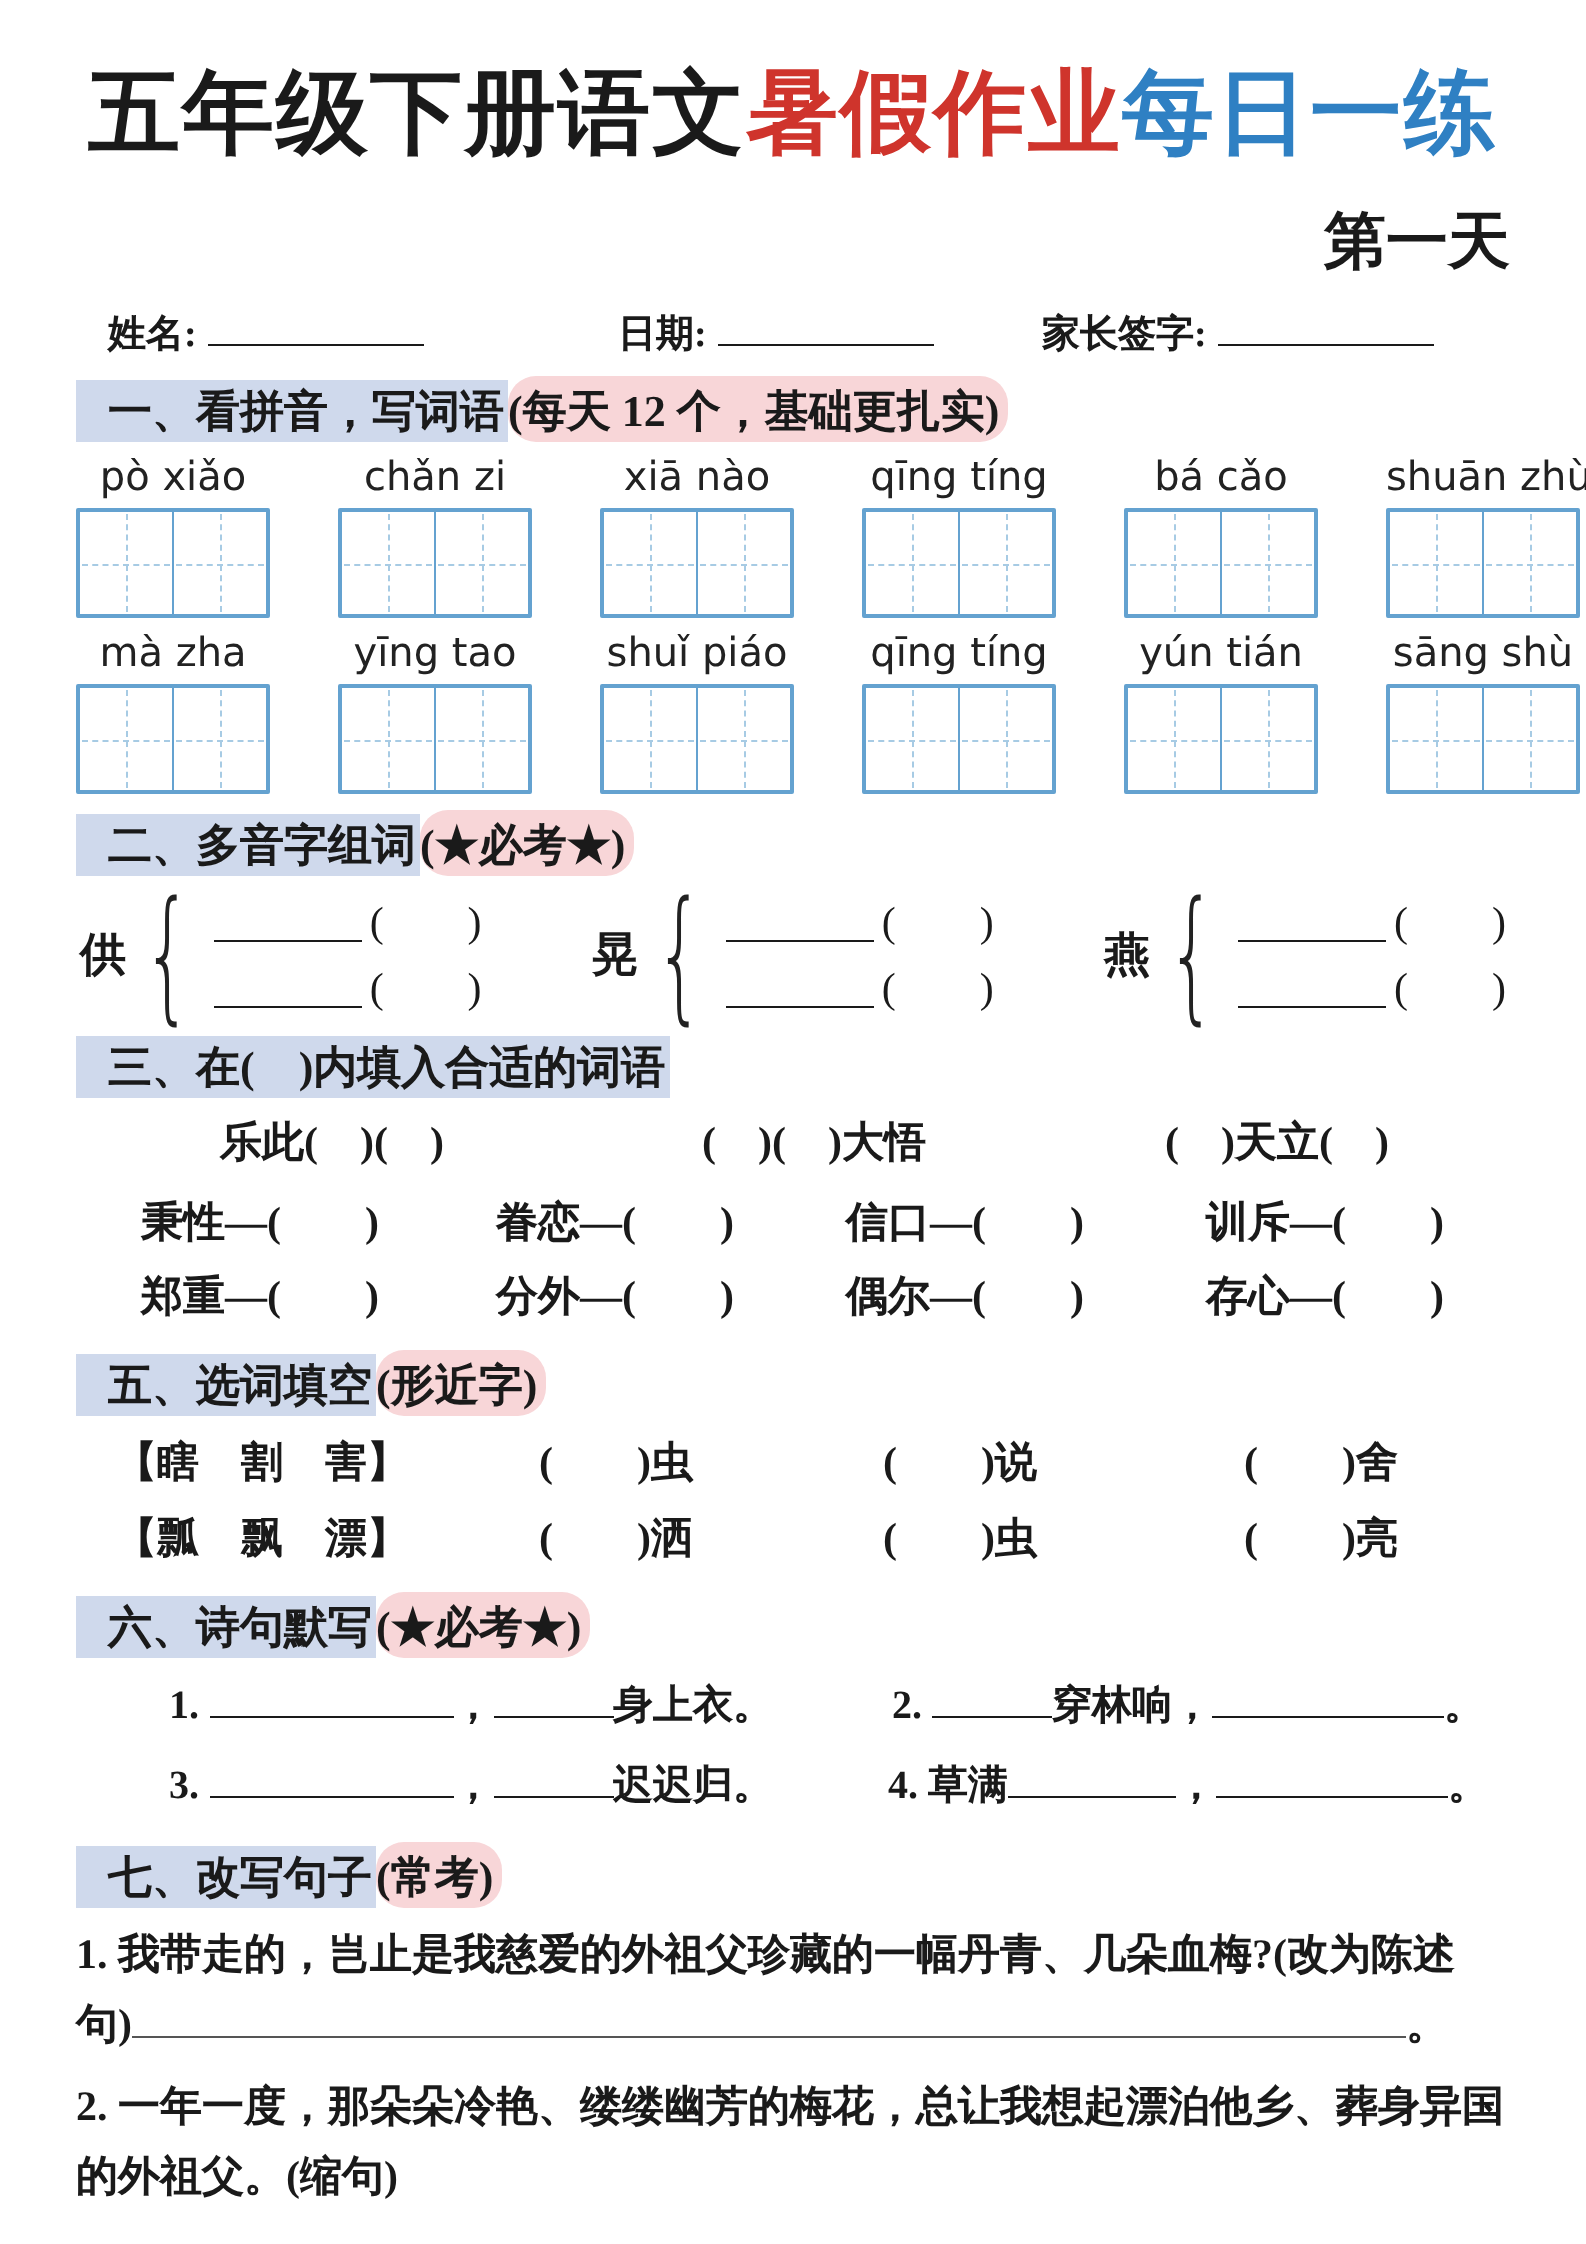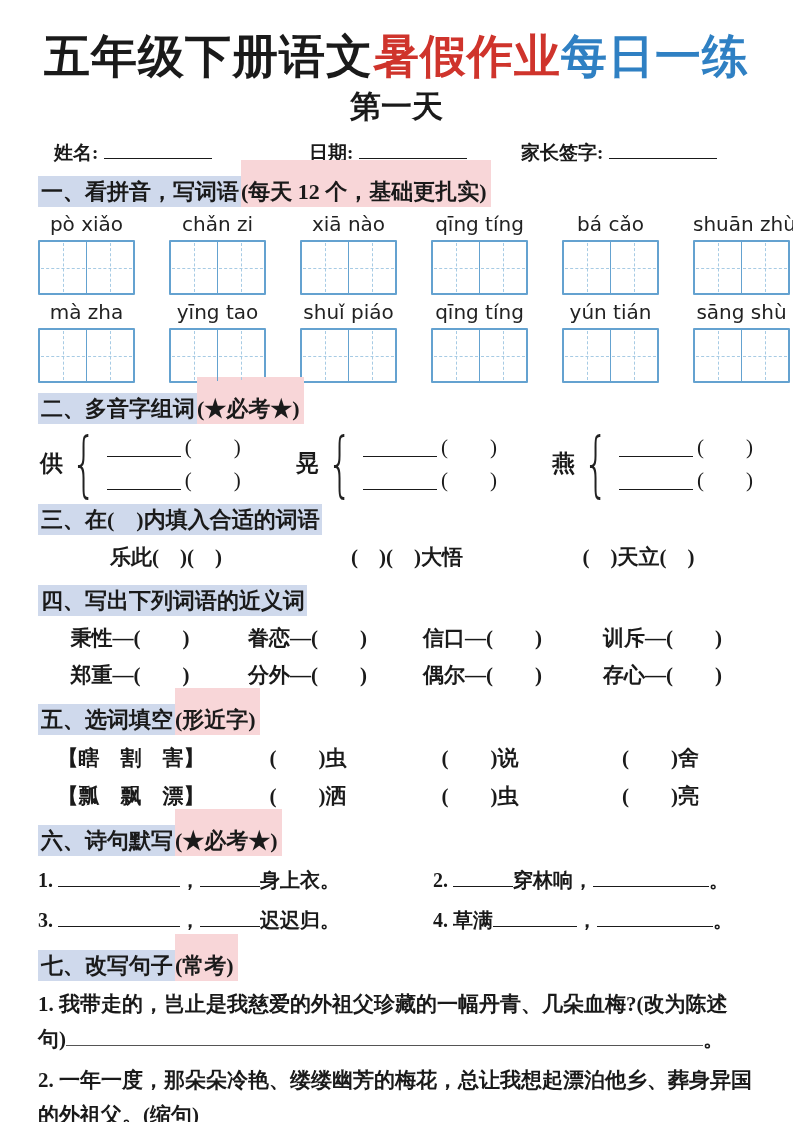--- a/index.html
+++ b/index.html
@@ -18,34 +18,34 @@
   .page{padding:28px 38px 0 38px;}
 
   
   .title{
     font-family:"Liberation Sans","DejaVu Sans",sans-serif;
     font-weight:bold;font-size:46px;line-height:1.22;
     letter-spacing:1px;white-space:nowrap;text-align:center;
   }
   .t-red{color:var(--title_red);}
   .t-blue{color:var(--title_blue);}
-  .day{font-size:31px;font-weight:bold;text-align:center;margin-top:2px;}
+  .day{font-size:31px;font-weight:bold;text-align:right;margin-top:16px;}
 
   
   .info-row{
     display:grid;grid-template-columns:255px 212px 1fr;
     font-size:19px;font-weight:bold;margin:12px 0 2px 16px;align-items:end;
   }
   .bl{display:inline-block;border-bottom:1.6px solid var(--ink);height:15px;vertical-align:baseline;}
   .bl-info{width:108px;margin-left:6px;}
 
   
   .sec-head{font-size:22px;font-weight:bold;line-height:30px;margin-top:11px;white-space:nowrap;}
-  .hb{background:var(--head_blue);padding:3px 2px 3px 3px;}
-  .hp{background:var(--head_pink);padding:19px 4px 3px 0;}
+  .hb{background:var(--head_blue);padding:3px 2px 3px 16px;}
+  .hp{background:var(--head_pink);padding:5px 4px 3px 0;border-radius:14px;}
 
   
   .grid-row{display:flex;justify-content:space-between;margin-top:5px;gap:34px;}
   .unit{width:97px;text-align:center;}
   .py{
     font-family:"DejaVu Sans","Liberation Sans",sans-serif;
     font-size:20px;line-height:25px;color:#222;white-space:nowrap;margin-bottom:3px;
   }
   .tian{display:flex;border:2px solid var(--grid_border);width:97px;height:55px;border-radius:1px;}
   .cell{flex:1;position:relative;}
@@ -66,21 +66,21 @@
   .bl-duo{width:74px;margin-right:4px;}
   .paren{font-size:21px;white-space:pre;}
 
   
   .fill-grid-3{display:grid;grid-template-columns:252px 230px 1fr;font-size:21px;font-weight:bold;line-height:36px;margin-left:2px;white-space:nowrap;}
   .fill-grid-4{display:grid;grid-template-columns:180px 175px 175px 1fr;font-size:21px;font-weight:bold;line-height:37px;margin-left:2px;white-space:nowrap;}
   .fill-grid-5{display:grid;grid-template-columns:182px 172px 172px 1fr;font-size:21px;font-weight:bold;line-height:38px;margin-left:2px;white-space:nowrap;}
   .fill-rows{margin-top:4px;text-align:center;}
 
   
-  .poem-grid{display:grid;grid-template-columns:395px 1fr;font-size:20px;font-weight:bold;line-height:40px;margin-top:4px;white-space:nowrap;}
+  .poem-grid{display:grid;grid-template-columns:395px 1fr;font-size:20px;font-weight:bold;line-height:40px;margin-top:4px;white-space:nowrap;text-align:center;}
   .bl-l{width:122px;} .bl-s{width:60px;} .bl-m{width:84px;} .bl-xl{width:116px;}
 
   
   .sent{font-size:21px;font-weight:bold;line-height:35px;margin-top:6px;}
   .bl-q1{width:637px;height:13px;border-bottom:1.4px solid #555;}
 </style>
 </head>
 <body>
 
 <div class="page">
@@ -235,21 +235,20 @@
 
   <div class="sec-head"><span class="hb">三、在(　)内填入合适的词语</span></div>
   <div class="fill-rows">
     <div class="fill-grid-3">
       <span>乐此(　)(　)</span>
       <span>(　)(　)大悟</span>
       <span>(　)天立(　)</span>
     </div>
   </div>
 
-  <div class="sec-head"><span class="hb">四、写出下列词语的近义词</span></div>
   <div class="fill-rows">
     <div class="fill-grid-4">
       <span>秉性—(　　)</span>
       <span>眷恋—(　　)</span>
       <span>信口—(　　)</span>
       <span>训斥—(　　)</span>
     </div>
     <div class="fill-grid-4">
       <span>郑重—(　　)</span>
       <span>分外—(　　)</span>

